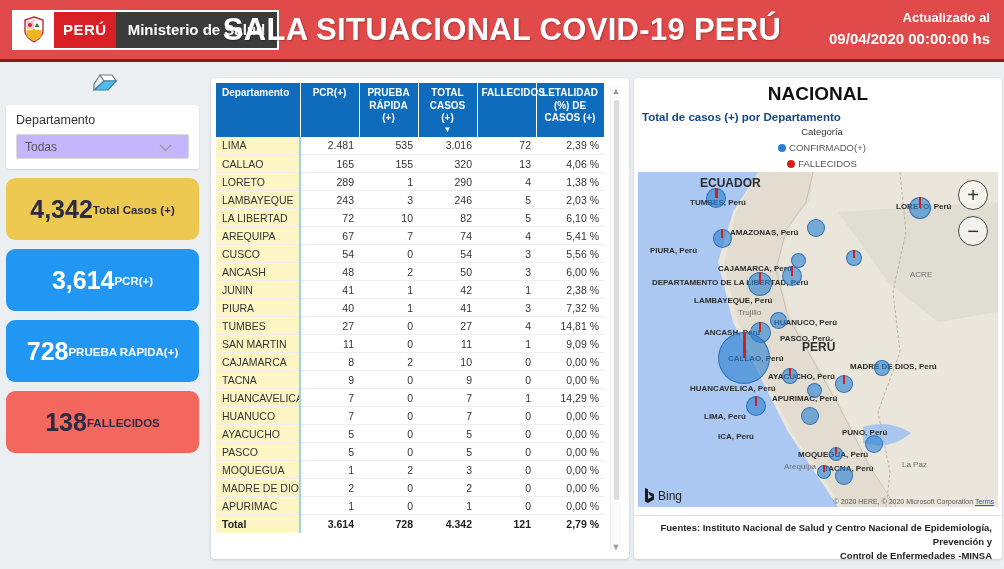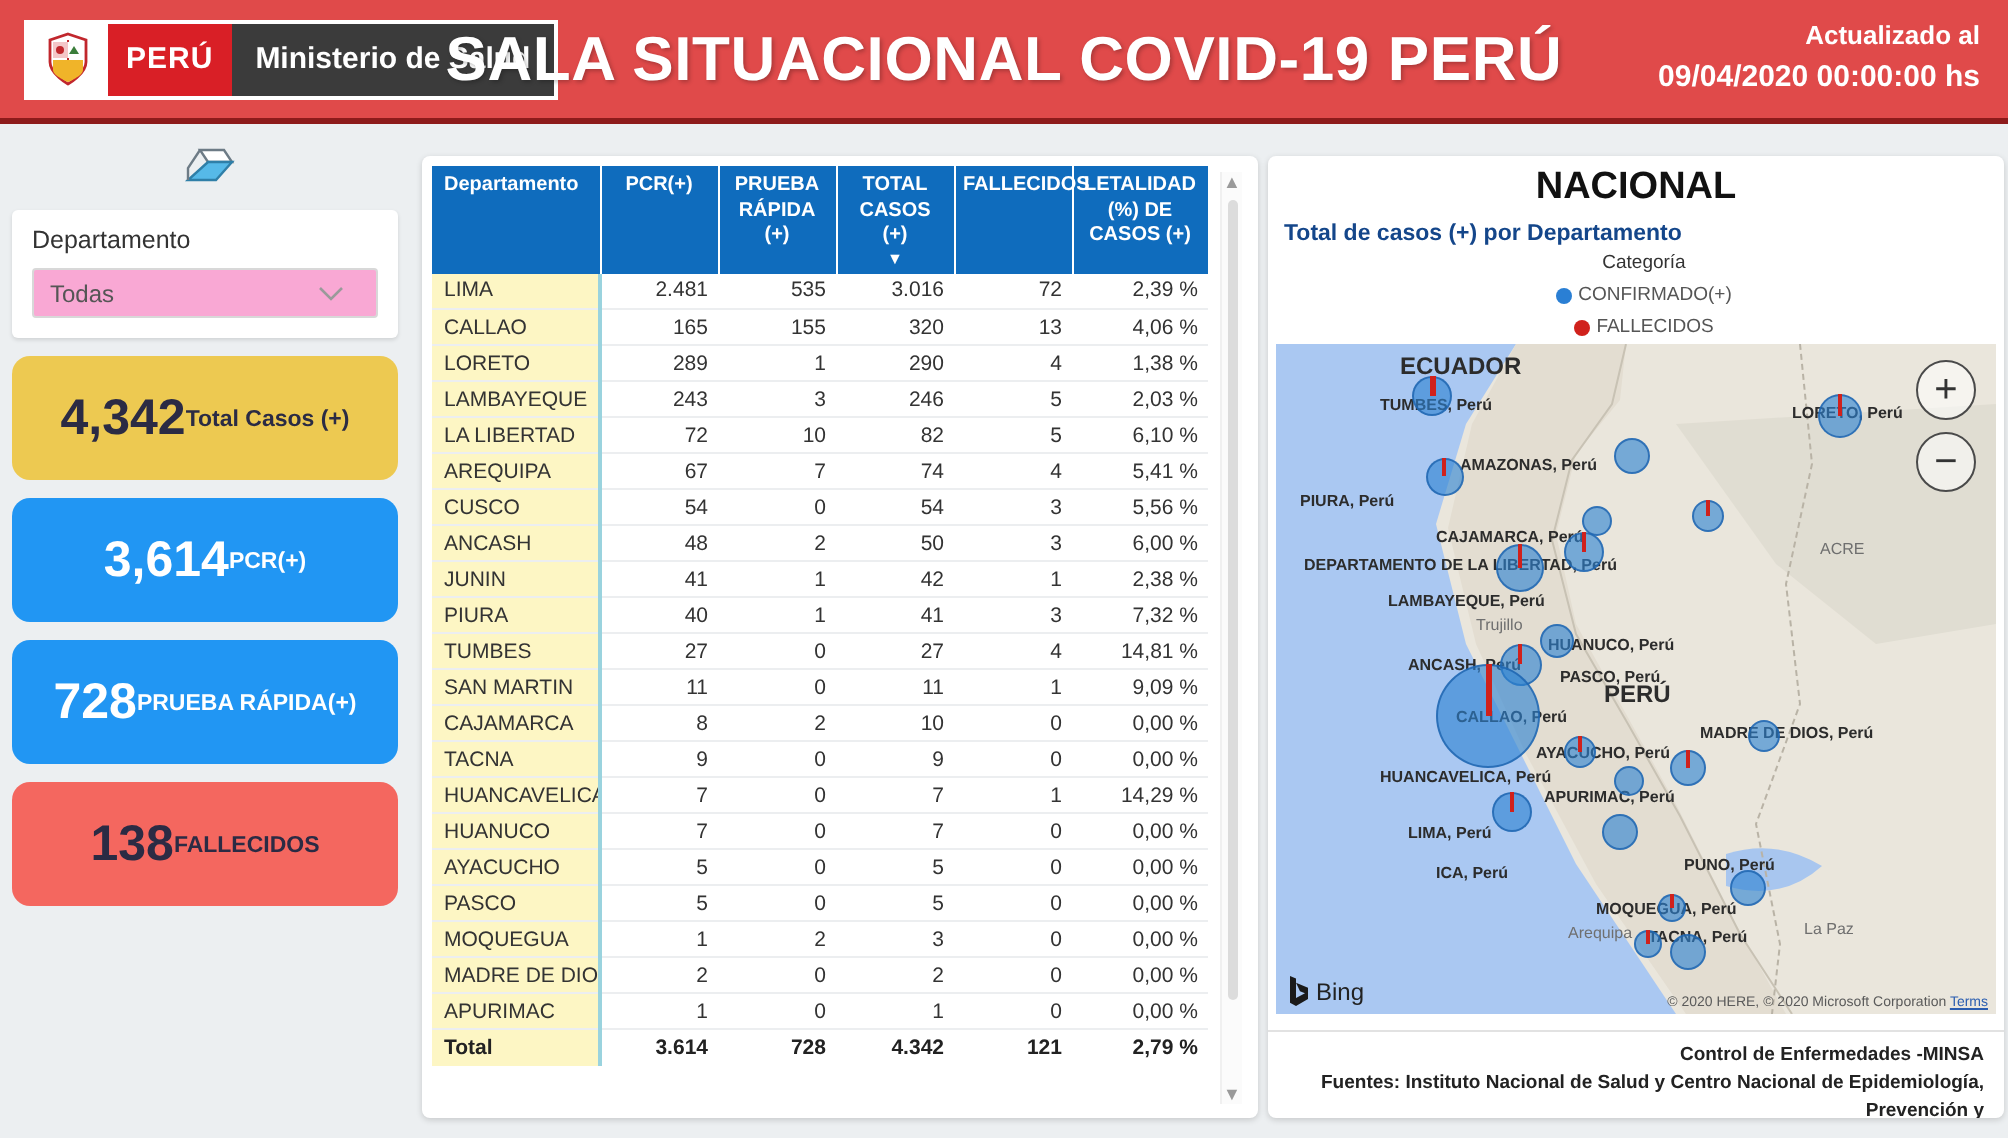--- a/index.html
+++ b/index.html
@@ -43,21 +43,21 @@
 
   
   .sidebar { position: absolute; left: 0; top: 65px; width: 205px; height: 504px; }
   .eraser-wrap { height: 40px; display: flex; align-items: center; justify-content: center; }
   .slicer {
     margin: 0 6px; background: #fff; border-radius: 3px; padding: 8px 10px 10px 10px;
     box-shadow: 0 1px 2px rgba(0,0,0,.12);
   }
   .slicer-label { font-size: 12.5px; color: #333; margin-bottom: 7px; }
   .slicer-select {
-    border: 1px solid #d8d8d8; border-radius: 2px; height: 25px; background: #f9a8d4;
+    border: 1px solid #d8d8d8; border-radius: 2px; height: 25px; background: #c4b5fd;
     display: flex; align-items: center; justify-content: space-between; padding: 0 16px 0 8px;
   }
   .slicer-value { font-size: 12px; color: #555; }
   .kpi {
     margin: 9px 6px 0 6px; border-radius: 9px; height: 62px;
     display: flex; flex-direction: row; align-items: center; justify-content: center;
   }
   .kpi .num { font-size: 25px; font-weight: bold; line-height: 1.05; }
   .kpi .lbl { font-size: 11.5px; font-weight: bold; margin-top: 2px; }
   .kpi-total { background: #edc951; }
@@ -512,17 +512,17 @@
           </svg>
         <span>Bing</span>
       </div>
       <div class="map-attr">
         <span>© 2020 HERE, © 2020 Microsoft Corporation</span>
         <u>Terms</u>
       </div>
     </div>
 
     <div class="map-foot">
+      <div>Fuentes: Instituto Nacional de Salud y Centro Nacional de Epidemiología, Prevención y</div>
       <div>Control de Enfermedades -MINSA</div>
-      <div>Fuentes: Instituto Nacional de Salud y Centro Nacional de Epidemiología, Prevención y</div>
     </div>
   </div>
 </div>
 
 </body></html>

